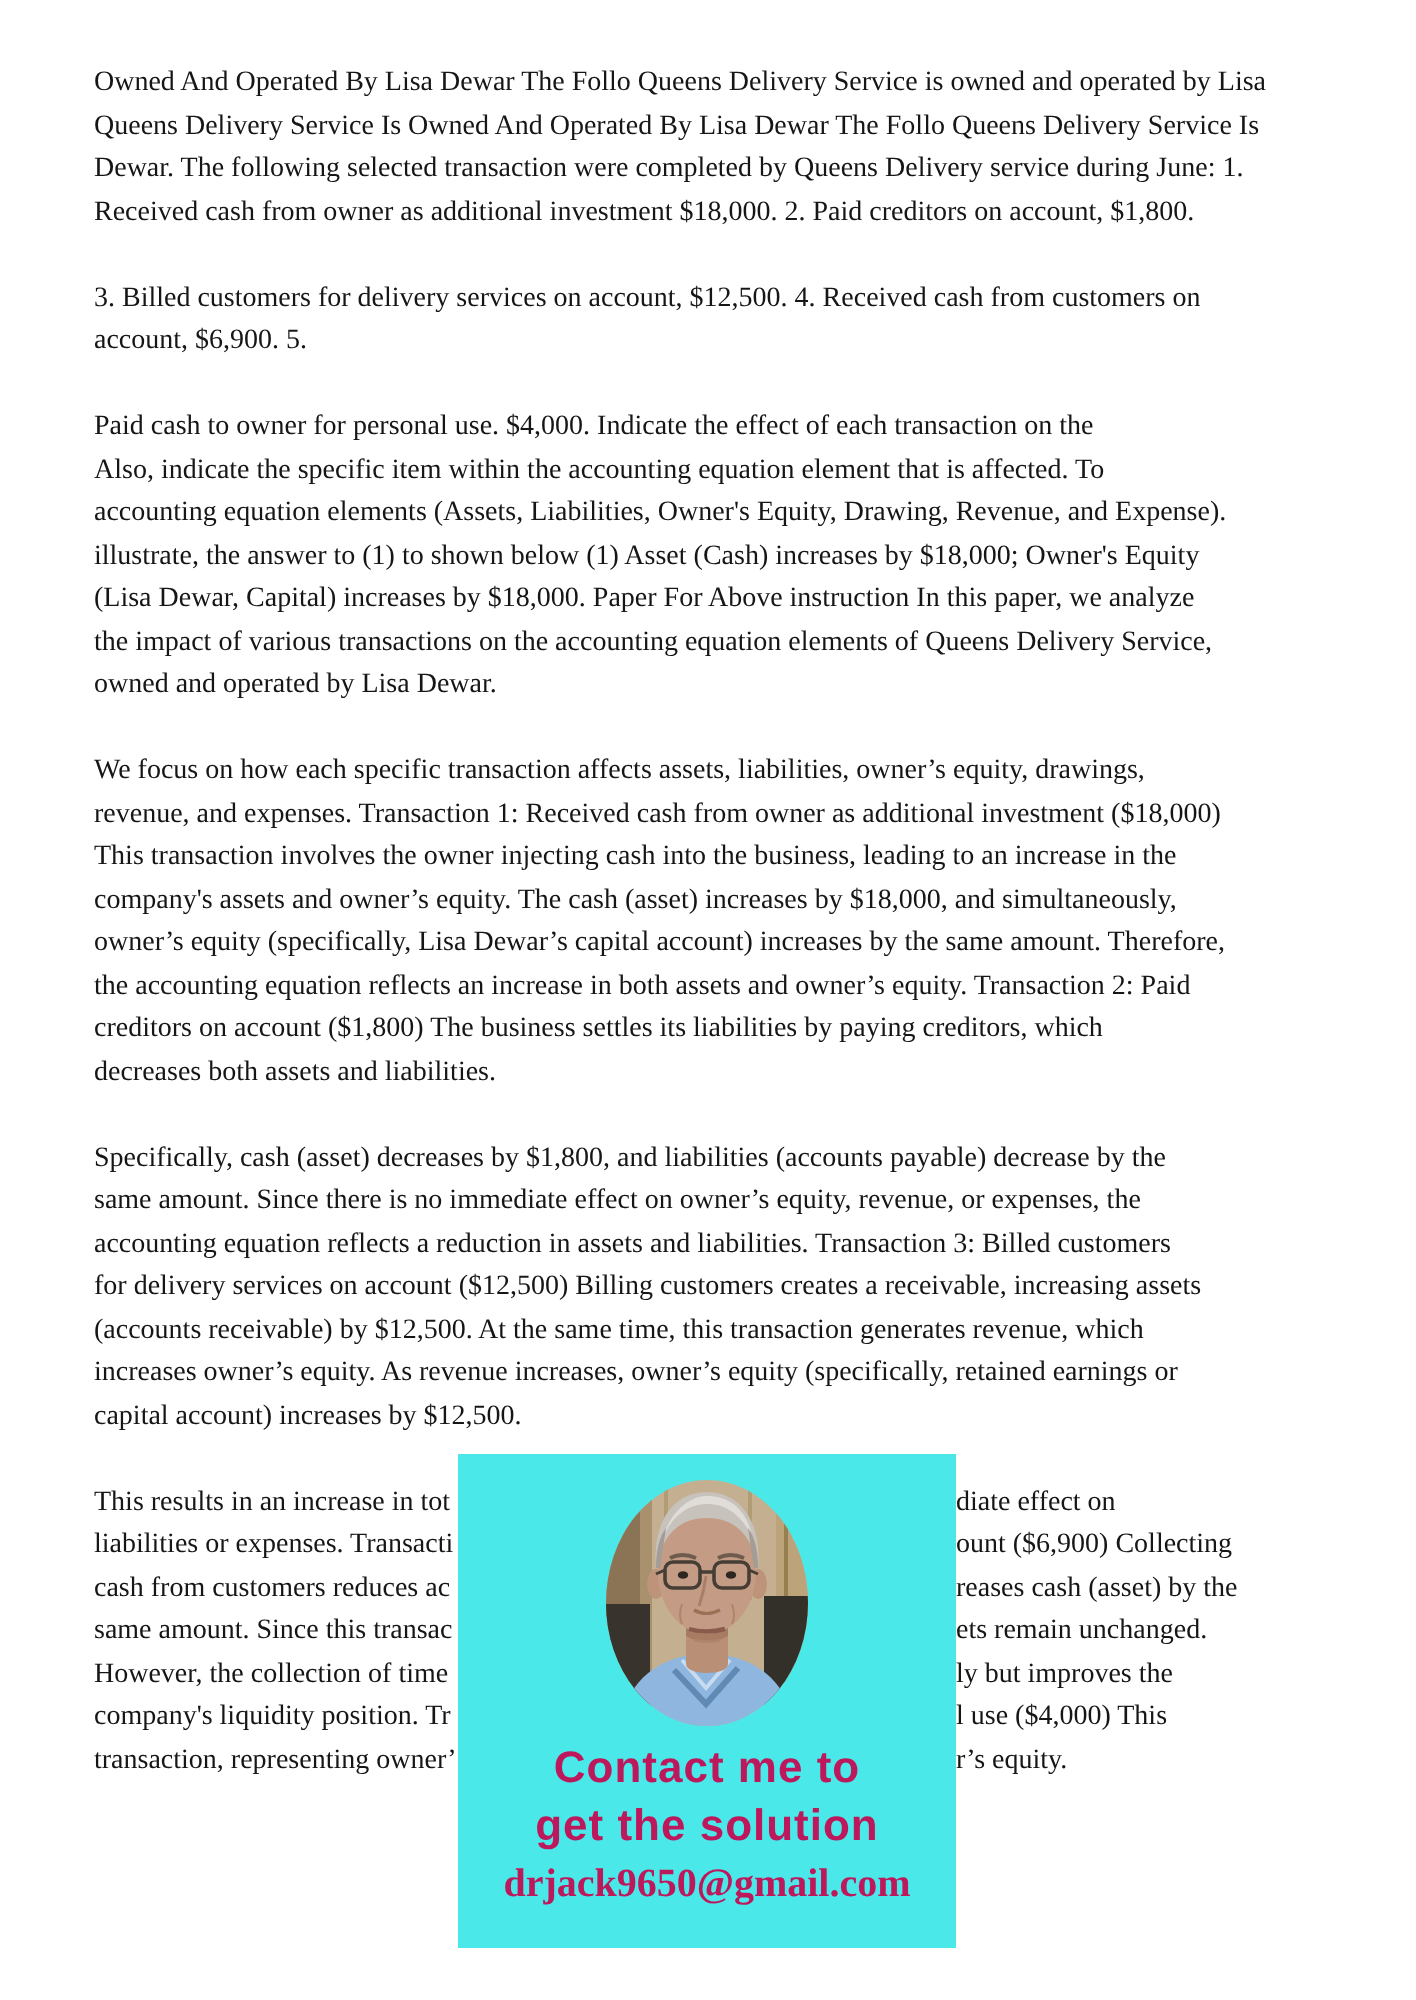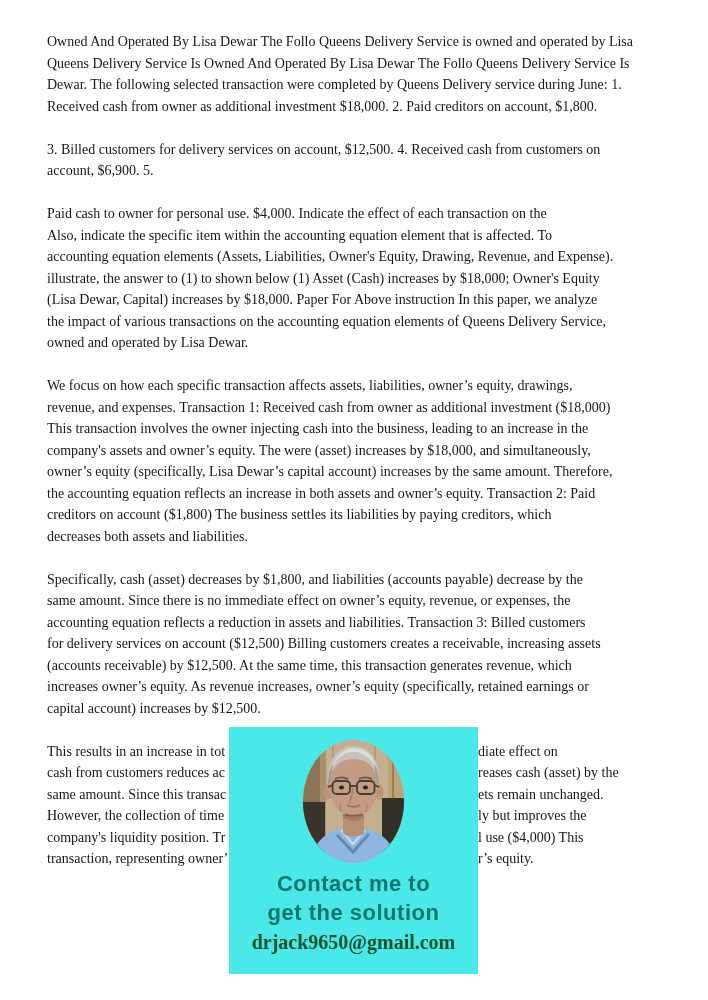--- a/index.html
+++ b/index.html
@@ -48,30 +48,30 @@
     border-radius: 50%;
     overflow: hidden;
   }
   .portrait svg { display: block; }
   .contact-line {
     font-family: "Liberation Sans", sans-serif;
     font-weight: 700;
     font-size: 22px;
     line-height: 29px;
     letter-spacing: 0.5px;
-    color: #0f766e;
+    color: #be185d;
   }
   .contact-line.first { margin-top: 6px; }
   .email-line {
     font-family: "Liberation Serif", serif;
     font-weight: 700;
     font-size: 20px;
     line-height: 26px;
     margin-top: 2px;
-    color: #14532d;
+    color: #be185d;
   }
 </style>
 </head>
 <body>
 
 <div class="page" style="background: rgb(255, 255, 255);">
 
   <div class="text-col">
       <div class="para">
         <div class="line">Owned And Operated By Lisa Dewar The Follo Queens Delivery Service is owned and operated by Lisa</div>
@@ -89,37 +89,38 @@
         <div class="line">accounting equation elements (Assets, Liabilities, Owner's Equity, Drawing, Revenue, and Expense).</div>
         <div class="line">illustrate, the answer to (1) to shown below (1) Asset (Cash) increases by $18,000; Owner's Equity</div>
         <div class="line">(Lisa Dewar, Capital) increases by $18,000. Paper For Above instruction In this paper, we analyze</div>
         <div class="line">the impact of various transactions on the accounting equation elements of Queens Delivery Service,</div>
         <div class="line">owned and operated by Lisa Dewar.</div>
       </div>
       <div class="para">
         <div class="line">We focus on how each specific transaction affects assets, liabilities, owner’s equity, drawings,</div>
         <div class="line">revenue, and expenses. Transaction 1: Received cash from owner as additional investment ($18,000)</div>
         <div class="line">This transaction involves the owner injecting cash into the business, leading to an increase in the</div>
-        <div class="line">company's assets and owner’s equity. The were (asset) increases by $18,000, and simultaneously,</div>
+        <div class="line">company's assets and owner’s equity. The cash (asset) increases by $18,000, and simultaneously,</div>
         <div class="line">owner’s equity (specifically, Lisa Dewar’s capital account) increases by the same amount. Therefore,</div>
         <div class="line">the accounting equation reflects an increase in both assets and owner’s equity. Transaction 2: Paid</div>
         <div class="line">creditors on account ($1,800) The business settles its liabilities by paying creditors, which</div>
         <div class="line">decreases both assets and liabilities.</div>
       </div>
       <div class="para">
         <div class="line">Specifically, cash (asset) decreases by $1,800, and liabilities (accounts payable) decrease by the</div>
         <div class="line">same amount. Since there is no immediate effect on owner’s equity, revenue, or expenses, the</div>
         <div class="line">accounting equation reflects a reduction in assets and liabilities. Transaction 3: Billed customers</div>
         <div class="line">for delivery services on account ($12,500) Billing customers creates a receivable, increasing assets</div>
         <div class="line">(accounts receivable) by $12,500. At the same time, this transaction generates revenue, which</div>
         <div class="line">increases owner’s equity. As revenue increases, owner’s equity (specifically, retained earnings or</div>
         <div class="line">capital account) increases by $12,500.</div>
       </div>
       <div class="para">
         <div class="line"><span>This results in an increase in tot</span><span class="frag-right">diate effect on</span></div>
+        <div class="line"><span>liabilities or expenses. Transacti</span><span class="frag-right">ount ($6,900) Collecting</span></div>
         <div class="line"><span>cash from customers reduces ac</span><span class="frag-right">reases cash (asset) by the</span></div>
         <div class="line"><span>same amount. Since this transac</span><span class="frag-right">ets remain unchanged.</span></div>
         <div class="line"><span>However, the collection of time</span><span class="frag-right">ly but improves the</span></div>
         <div class="line"><span>company's liquidity position. Tr</span><span class="frag-right">l use ($4,000) This</span></div>
         <div class="line"><span>transaction, representing owner’</span><span class="frag-right">r’s equity.</span></div>
       </div>
     </div>
 
   <div class="overlay" id="overlay-card" style="background: rgb(74, 232, 232);">
     <div class="portrait">

